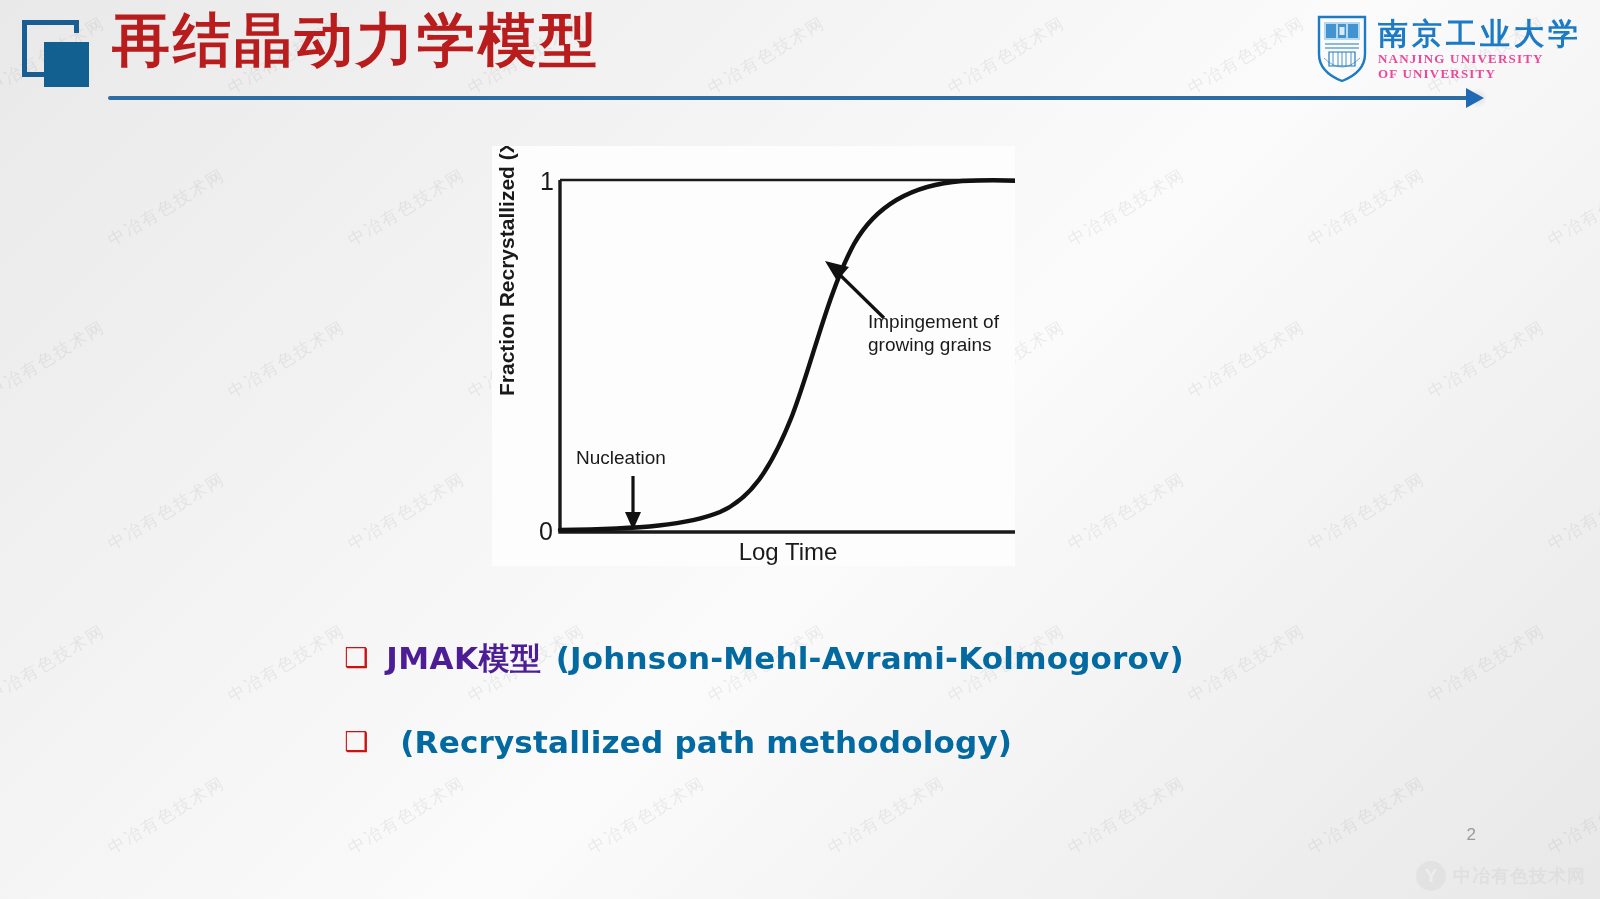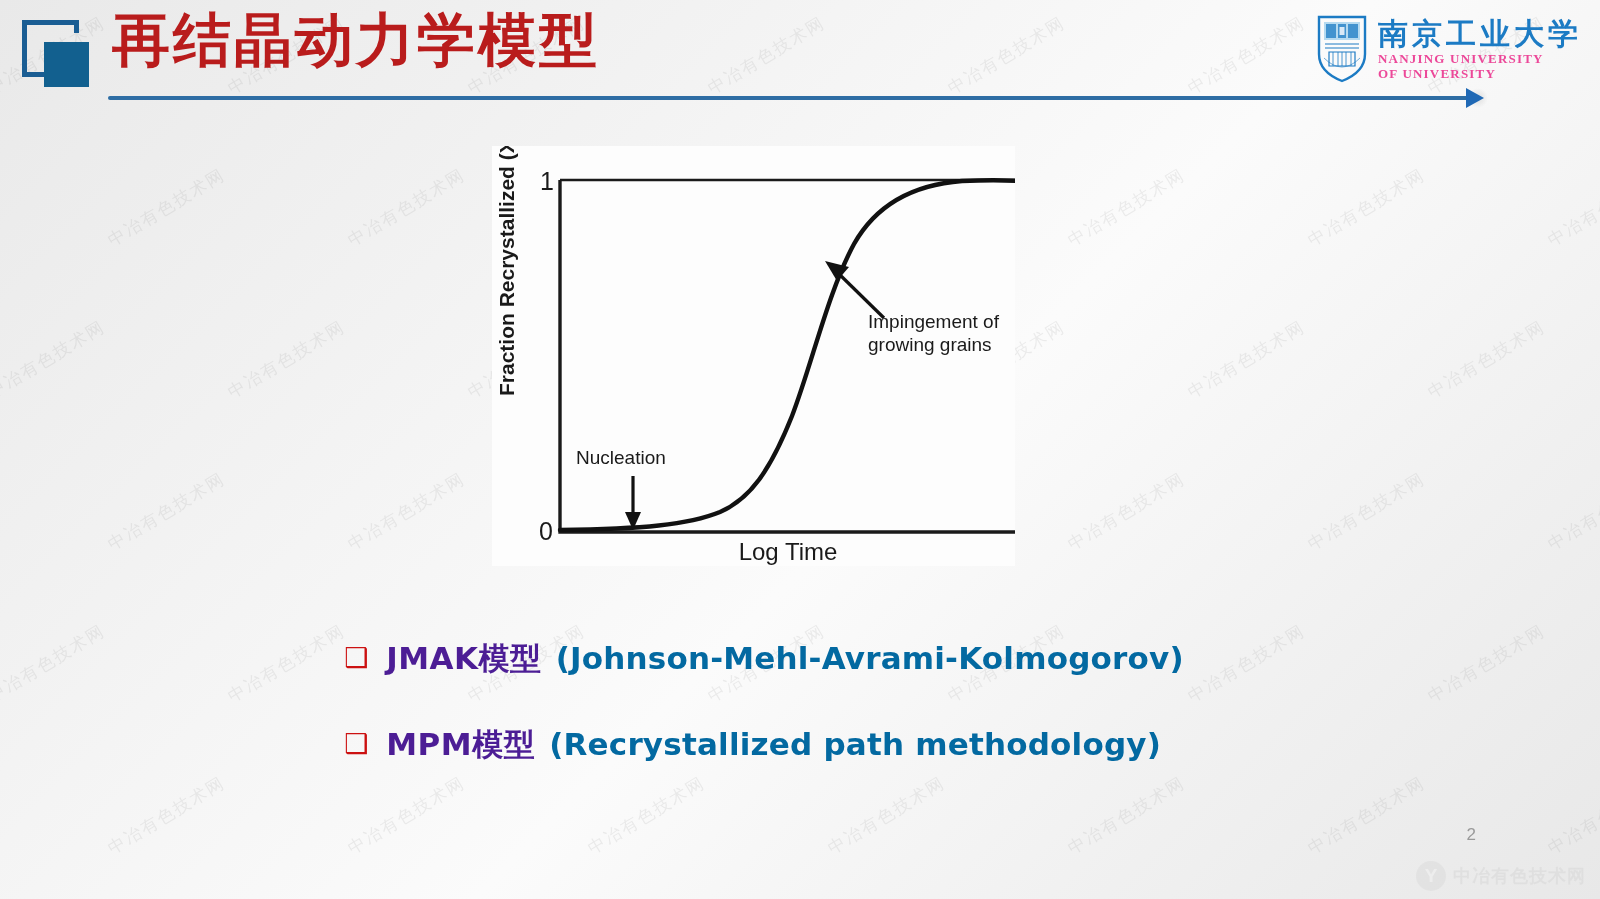--- a/index.html
+++ b/index.html
@@ -228,21 +228,20 @@
   </div>
 
   <div class="bullets">
     <div class="bullet-row">
       <span class="bullet-mark">❑</span>
       <span class="bullet-key">JMAK模型</span>
       <span class="bullet-rest">(Johnson-Mehl-Avrami-Kolmogorov)</span>
     </div>
     <div class="bullet-row">
       <span class="bullet-mark">❑</span>
-      <span class="bullet-key">MPM模型</span>
       <span class="bullet-rest">(Recrystallized path methodology)</span>
     </div>
   </div>
 
   <div class="pagenum">2</div>
   <div class="foot-wm">
     <div class="foot-wm-circle">Y</div>
     <div class="foot-wm-text">中冶有色技术网</div>
   </div>
 

